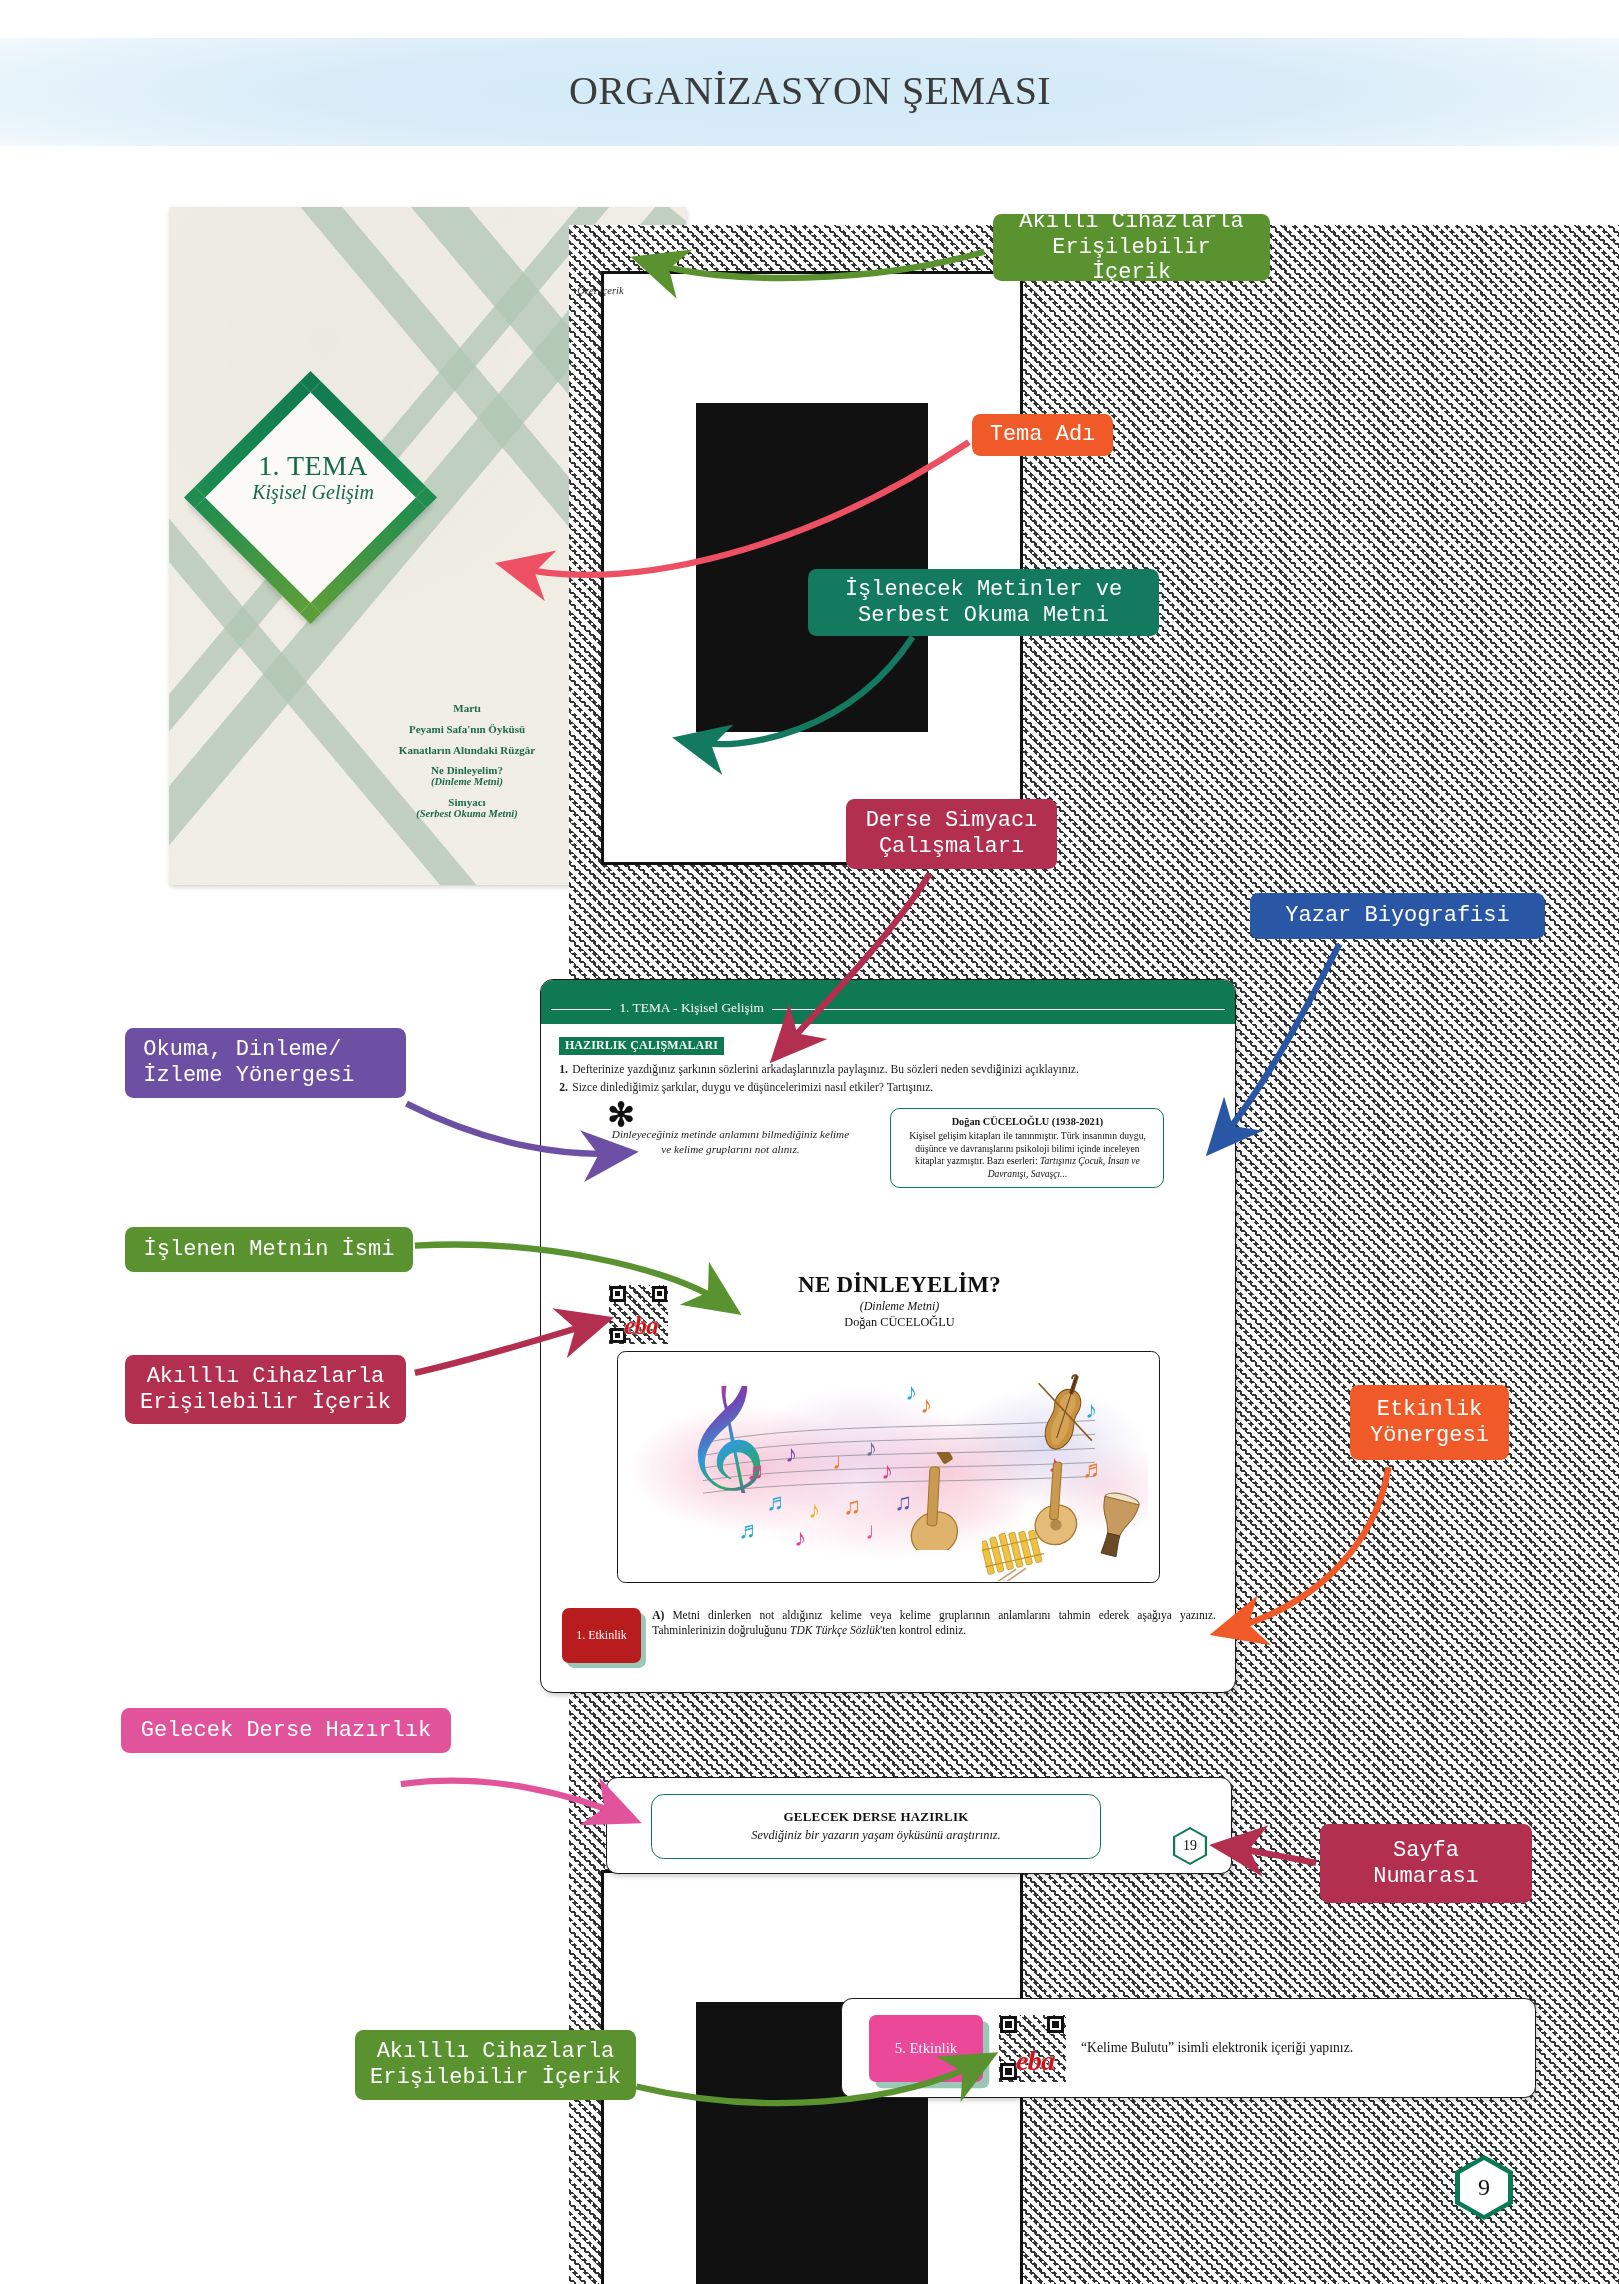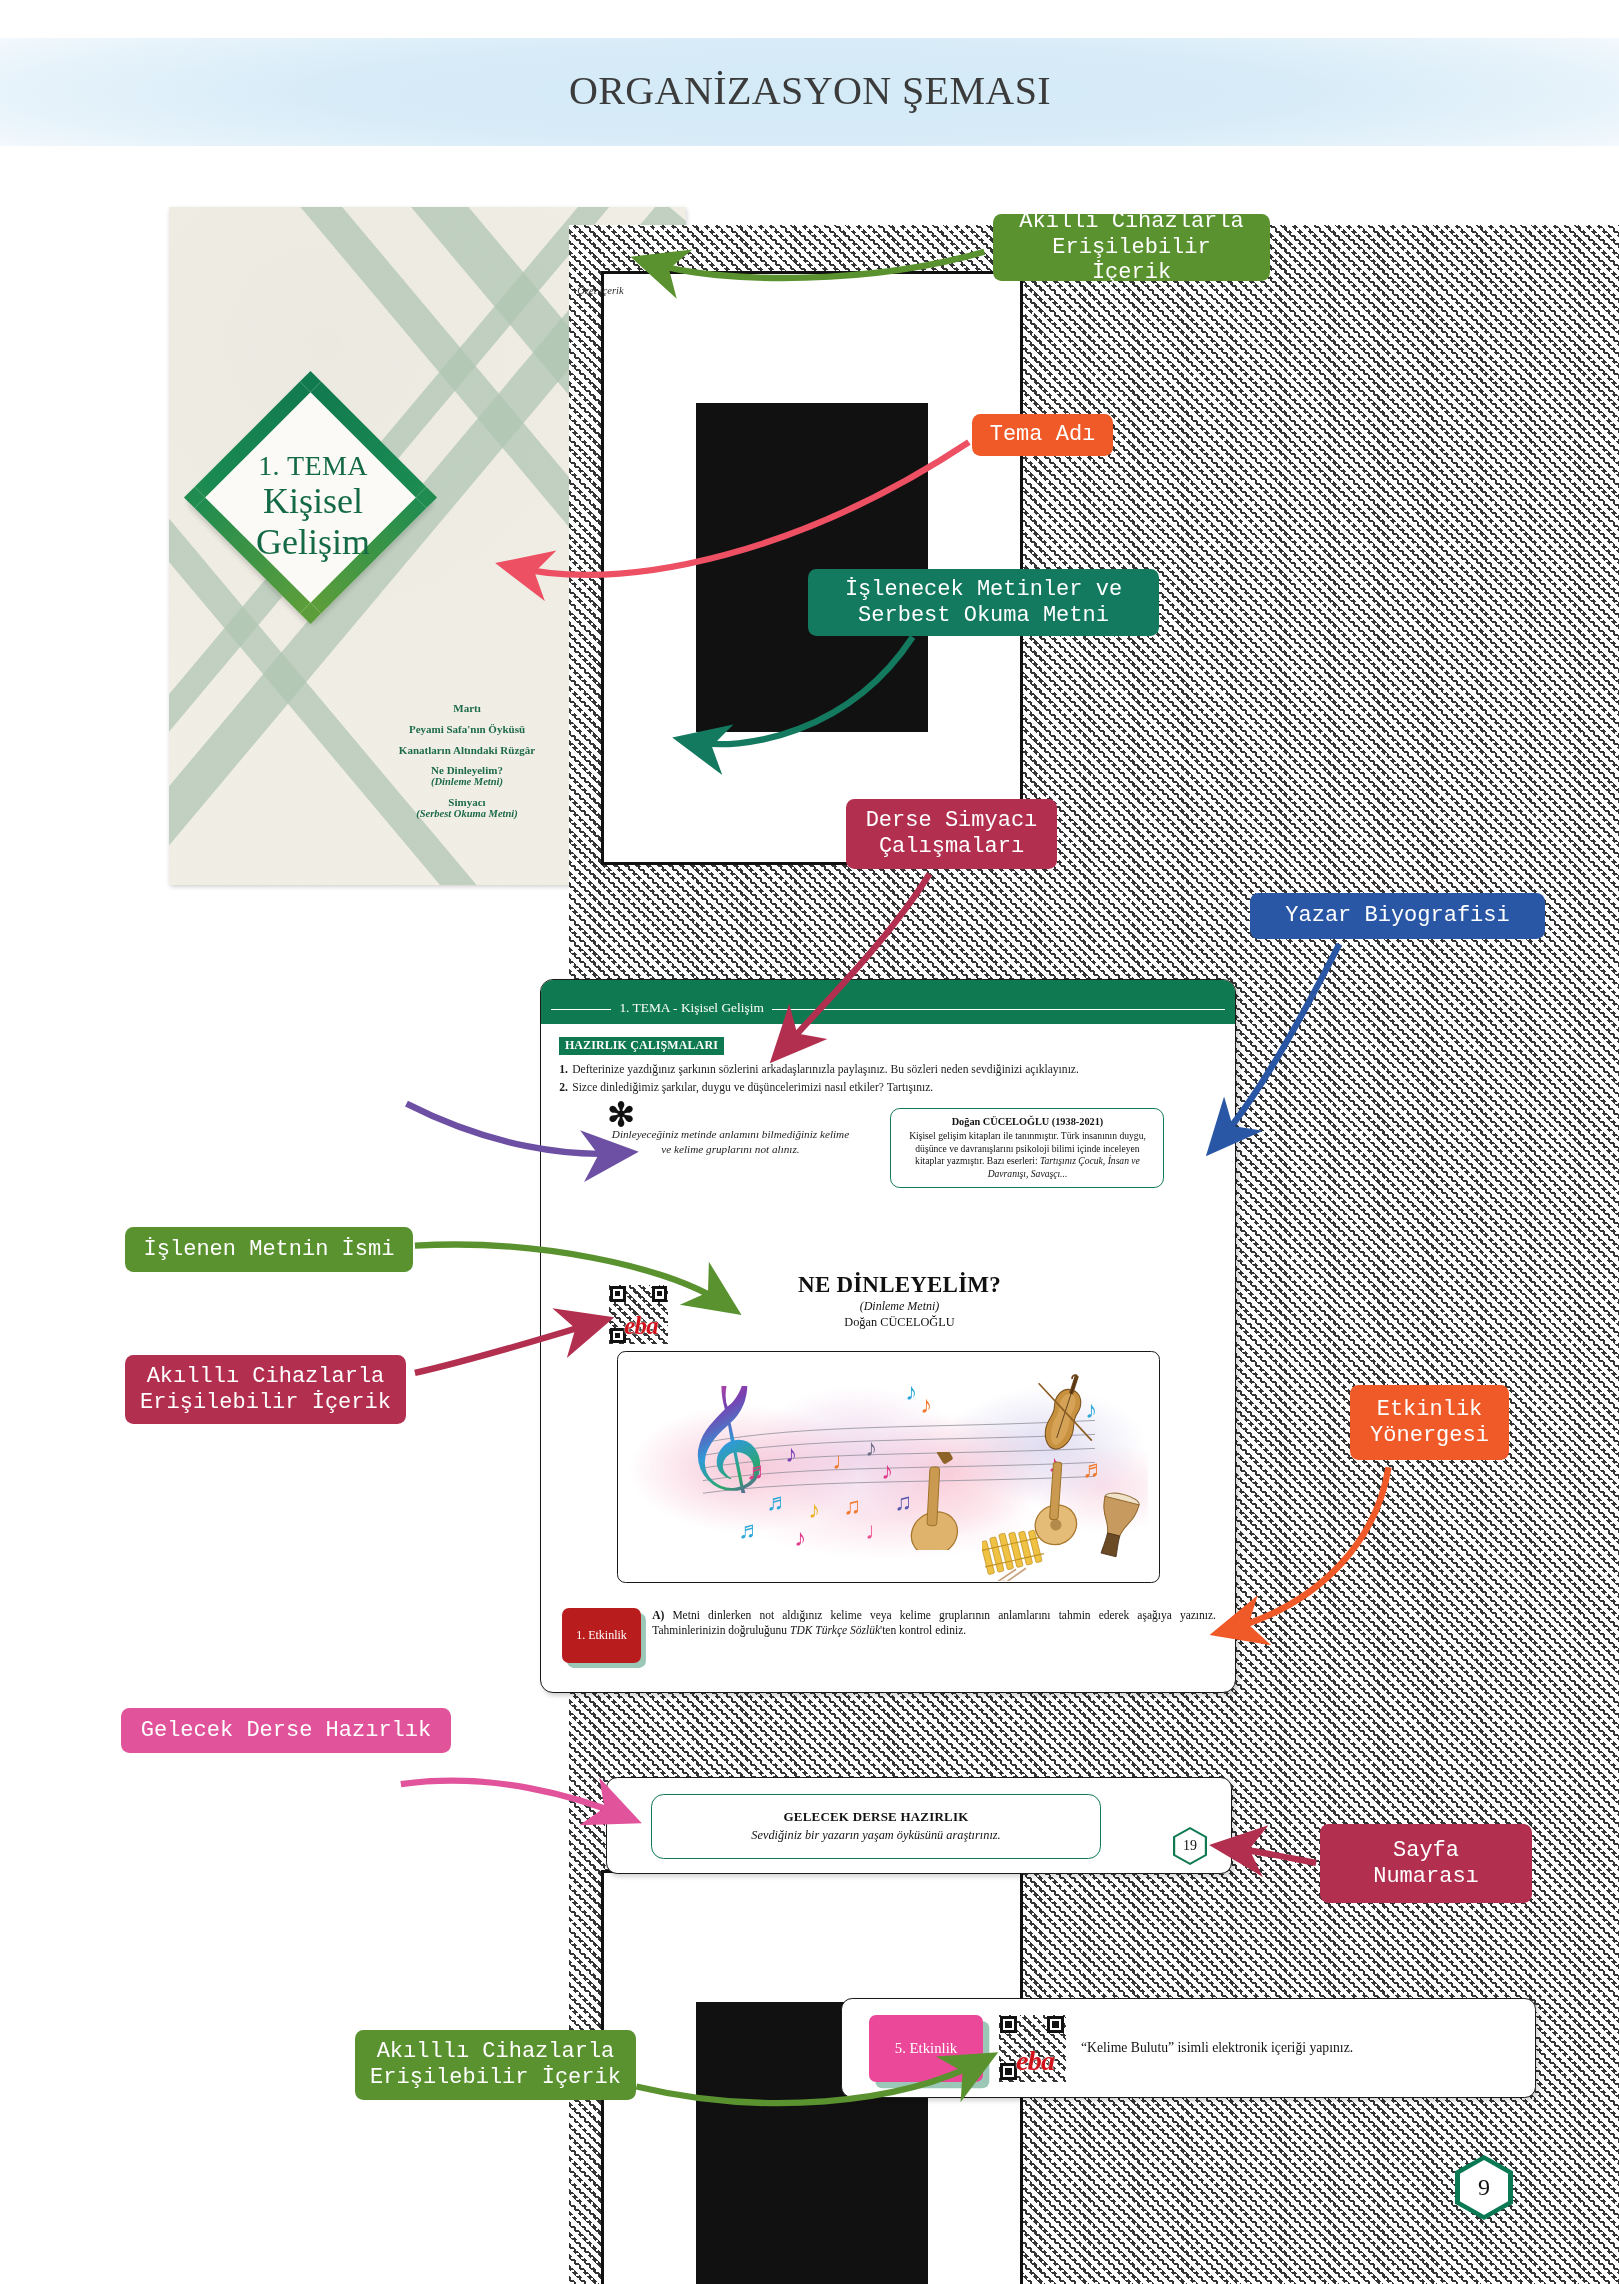--- a/index.html
+++ b/index.html
@@ -79,21 +79,21 @@
     border-image: linear-gradient(135deg,#127a4f 0%, #1a8a52 45%, #5d9e3a 100%) 1;
     background: #fbfaf6;
     border-radius: 9.8px;
     box-shadow: 2.8px 2.8px 5.6px rgba(0,0,0,.16);
   }
   .diamond-text {
     position: absolute; left: 211px; top: 450px; width: 204px; text-align: center;
     color: #156a46; line-height: 1.12;
   }
   .dt1 { font-size: 28px; letter-spacing: 0.4px; }
-  .dt2 { font-size: 36px; }
+  .dt2 { font-size: 20px; font-style: italic; }
 
   .cover-list {
     position: absolute; left: 309px; top: 703px; width: 316px;
     text-align: center; color: #1d6b4a;
     font-size: 11px; font-weight: 700; line-height: 1.0;
   }
   .cover-list li { list-style: none; margin-bottom: 9.8px; }
   .cover-list .sub { display:block; font-style: italic; font-size: 10.5px; margin-top: 0.7px;}
 
   
@@ -315,20 +315,24 @@
 
   <div class="pill crimson" style="left:846px; top:799px; width:211px; height:70px; font-size:22px; flex-direction:column;">
     <span>Derse Simyacı</span>
     <span>Çalışmaları</span>
   </div>
 
   <div class="pill blue" style="left:1250px; top:893px; width:295px; height:46px; font-size:22px;">
     <span>Yazar Biyografisi</span>
   </div>
 
+  <div class="pill purple" style="left:125px; top:1028px; width:281px; height:70px; font-size:22px; flex-direction:column; align-items:flex-start; padding-left:18.3px;">
+    <span>Okuma, Dinleme/</span>
+    <span>İzleme Yönergesi</span>
+  </div>
 
   <div class="pill olive" style="left:125px; top:1227px; width:288px; height:45px; font-size:22px;">
     <span>İşlenen Metnin İsmi</span>
   </div>
 
   <div class="pill crimson" style="left:125px; top:1355px; width:281px; height:69px; font-size:22px; flex-direction:column;">
     <span>Akılllı Cihazlarla</span>
     <span>Erişilebilir İçerik</span>
   </div>
 

